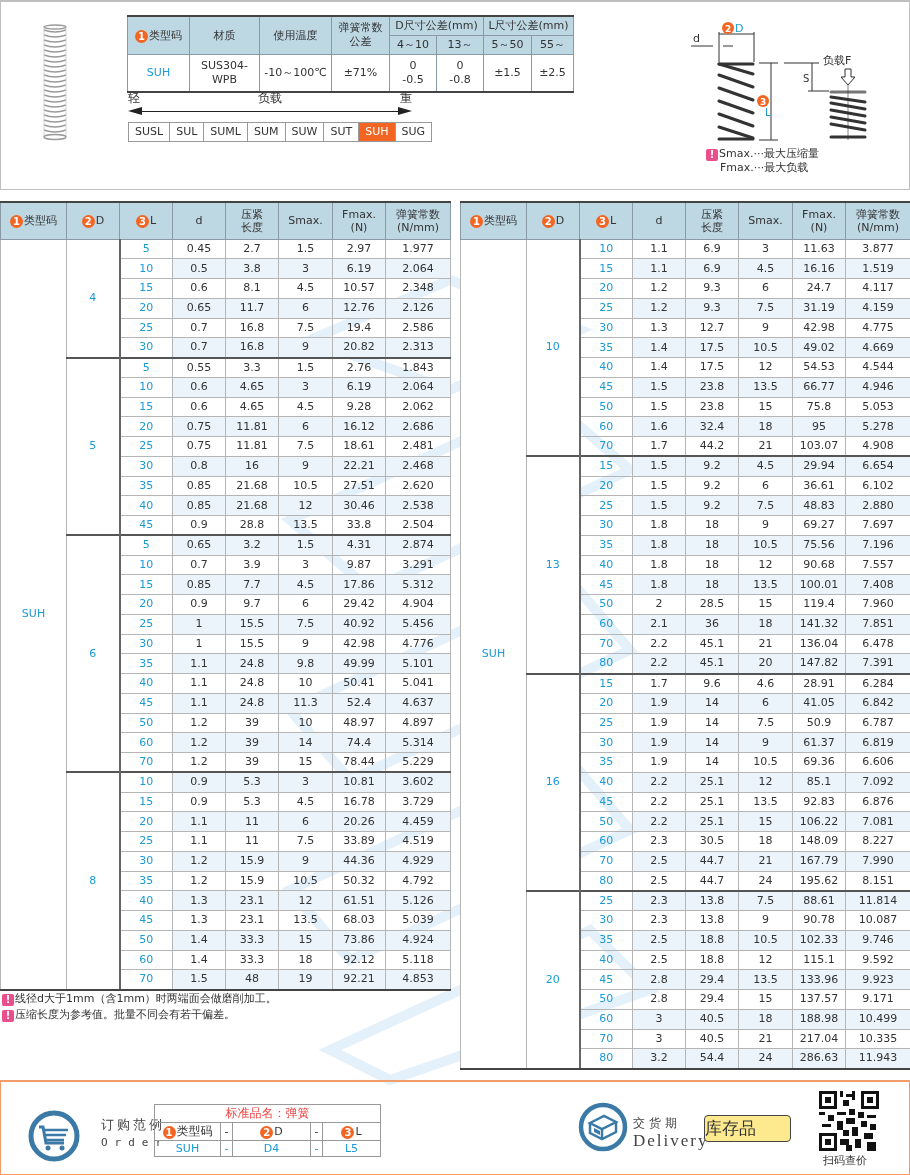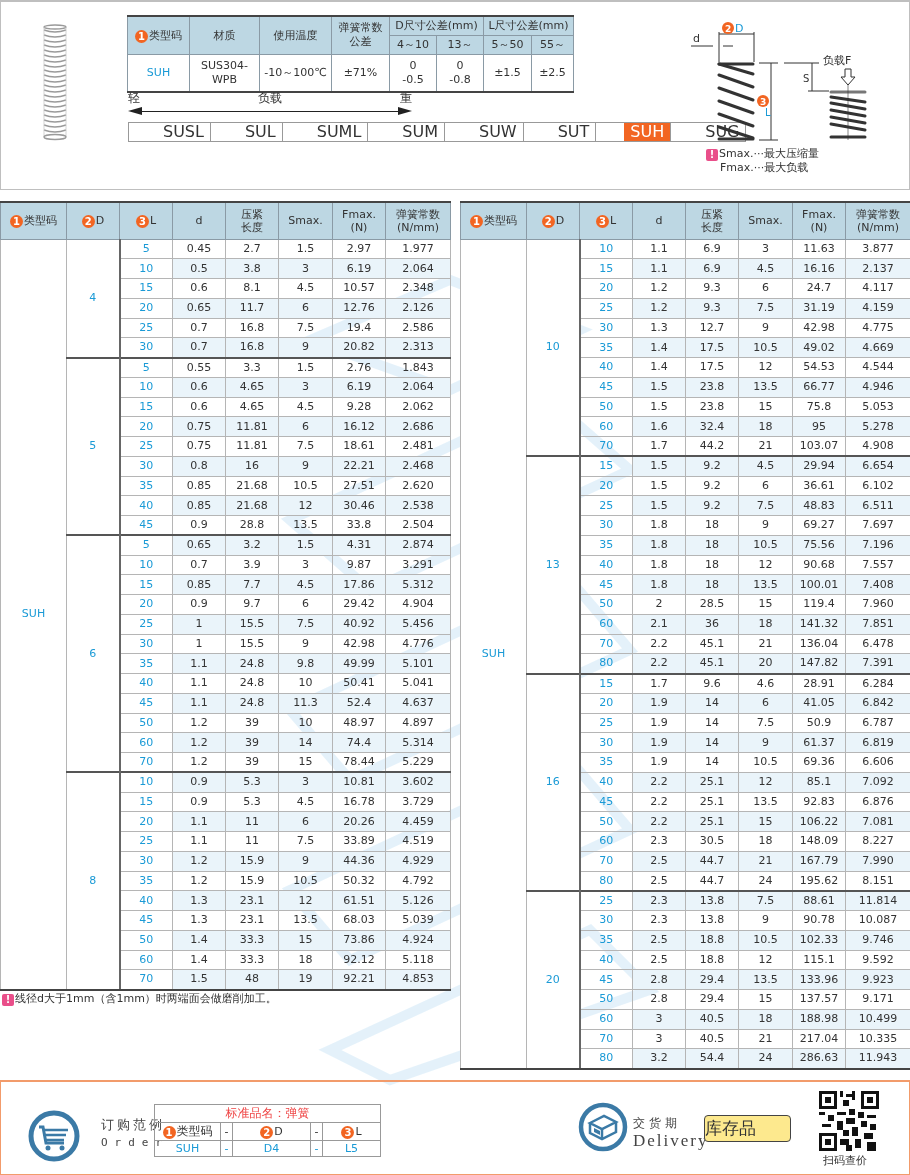--- a/index.html
+++ b/index.html
@@ -15,21 +15,21 @@
   .spec-table tr:first-child th { border-top: 2px solid #444; }
   .spec-table tr.data td { border-bottom: 2px solid #444; }
 
   .load-scale { position: absolute; left: 127px; top: 88px; width: 284px; }
   .load-labels { display: flex; justify-content: space-between; font-size: 12px; height: 16px; color: #333; }
   .load-arrow { position: relative; height: 10px; margin-top: 1px; }
   .load-arrow .line { position: absolute; left: 4px; right: 4px; top: 4px; height: 1px; background: #222; }
   .load-arrow .lh { position: absolute; left: 0; top: 0; width: 0; height: 0; border-top: 4.5px solid transparent; border-bottom: 4.5px solid transparent; border-right: 14px solid #222; }
   .load-arrow .rh { position: absolute; right: 0; top: 0; width: 0; height: 0; border-top: 4.5px solid transparent; border-bottom: 4.5px solid transparent; border-left: 14px solid #222; }
   .series-bar { position: absolute; left: 127px; top: 120px; display: flex; border: 1px solid #999; }
-  .series-bar span { display: block; height: 18px; line-height: 18px; font-size: 16px; text-align: right; border-right: 1px solid #999; padding: 0 6px; color: #333; background: #fff; margin-left: 28px; }
+  .series-bar span { display: block; height: 18px; line-height: 18px; font-size: 11px; text-align: right; border-right: 1px solid #999; padding: 0 6px; color: #333; background: #fff; }
   .series-bar span:last-child { border-right: none; }
   .series-bar span.active { background: #f26522; color: #fff; }
 
   .diagram { position: absolute; left: 690px; top: 10px; width: 220px; height: 170px; }
   .diag-note { position: absolute; left: 705px; top: 145px; font-size: 11px; color: #333; line-height: 14px; }
   .warn-badge { display: inline-block; width: 12px; height: 12px; border-radius: 2px; background: #e94f8a; color: #fff; font-size: 10px; line-height: 12px; text-align: center; font-weight: bold; vertical-align: -1px; margin-right: 1px; }
 
   .num-badge { display: inline-block; width: 13px; height: 13px; border-radius: 50%; background: #f26522; color: #fff; font-size: 10px; line-height: 13px; text-align: center; font-weight: bold; vertical-align: -1px; margin-right: 1px; }
 
   
@@ -583,21 +583,21 @@
         <td class="v">3</td>
         <td class="v">11.63</td>
         <td class="v">3.877</td>
       </tr>
       <tr class="shade">
         <td class="cL">15</td>
         <td class="v">1.1</td>
         <td class="v">6.9</td>
         <td class="v">4.5</td>
         <td class="v">16.16</td>
-        <td class="v">2.137</td>
+        <td class="v">1.519</td>
       </tr>
       <tr>
         <td class="cL">20</td>
         <td class="v">1.2</td>
         <td class="v">9.3</td>
         <td class="v">6</td>
         <td class="v">24.7</td>
         <td class="v">4.117</td>
       </tr>
       <tr class="shade">
@@ -680,21 +680,21 @@
         <td class="v">6</td>
         <td class="v">36.61</td>
         <td class="v">6.102</td>
       </tr>
       <tr class="shade">
         <td class="cL">25</td>
         <td class="v">1.5</td>
         <td class="v">9.2</td>
         <td class="v">7.5</td>
         <td class="v">48.83</td>
-        <td class="v">6.511</td>
+        <td class="v">2.880</td>
       </tr>
       <tr>
         <td class="cL">30</td>
         <td class="v">1.8</td>
         <td class="v">18</td>
         <td class="v">9</td>
         <td class="v">69.27</td>
         <td class="v">7.697</td>
       </tr>
       <tr class="shade">
@@ -913,20 +913,21 @@
         <td class="v">54.4</td>
         <td class="v">24</td>
         <td class="v">286.63</td>
         <td class="v">11.943</td>
       </tr>
     </tbody>
 </table>
 
 <div class="notes">
   <div><span class="warn-badge">!</span><span>线径d大于1mm（含1mm）时两端面会做磨削加工。</span></div>
+  <div><span class="warn-badge">!</span><span>压缩长度为参考值。批量不同会有若干偏差。</span></div>
 </div>
 
 <div class="footer">
   <svg class="order-icon" viewBox="0 0 52 52">
     <circle cx="26" cy="26" r="23" fill="none" stroke="#3b7aa6" stroke-width="5"></circle>
     <path d="M11 17 L15 17 L18 33 L36 33" fill="none" stroke="#3b7aa6" stroke-width="3"></path>
     <path d="M16 20 L40 20 M17 25 L38 25 M18 30 L36 30" stroke="#3b7aa6" stroke-width="2.5"></path>
     <circle cx="20" cy="38" r="2.5" fill="#3b7aa6"></circle>
     <circle cx="34" cy="38" r="2.5" fill="#3b7aa6"></circle>
   </svg>

